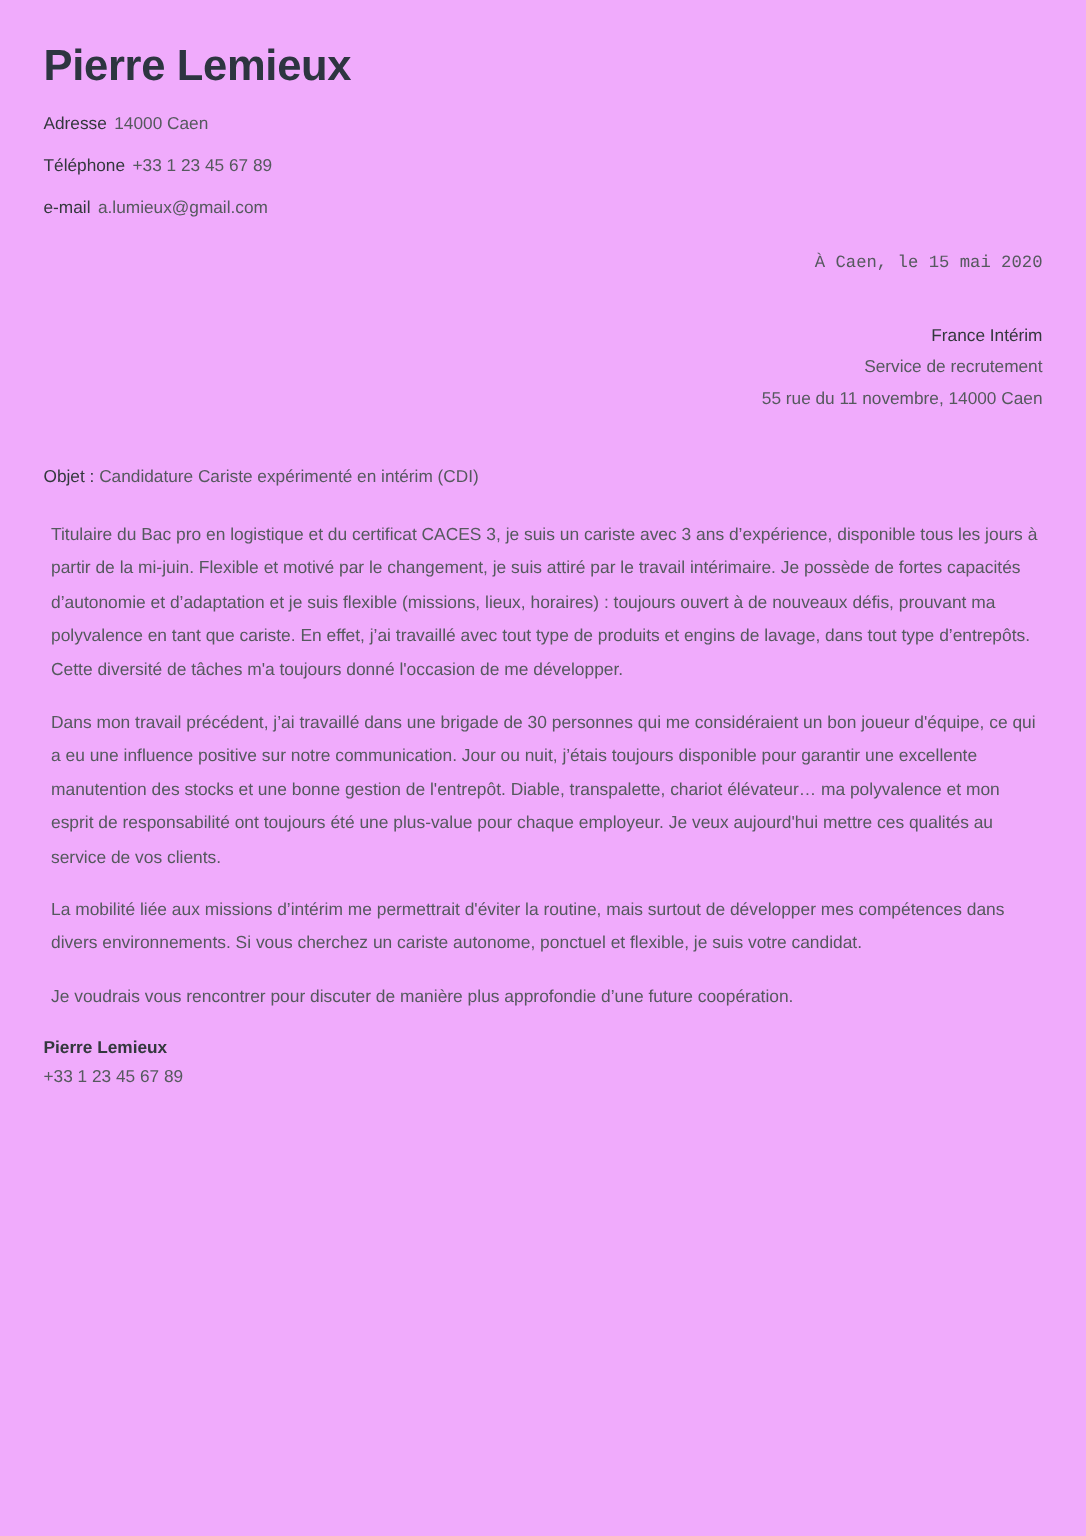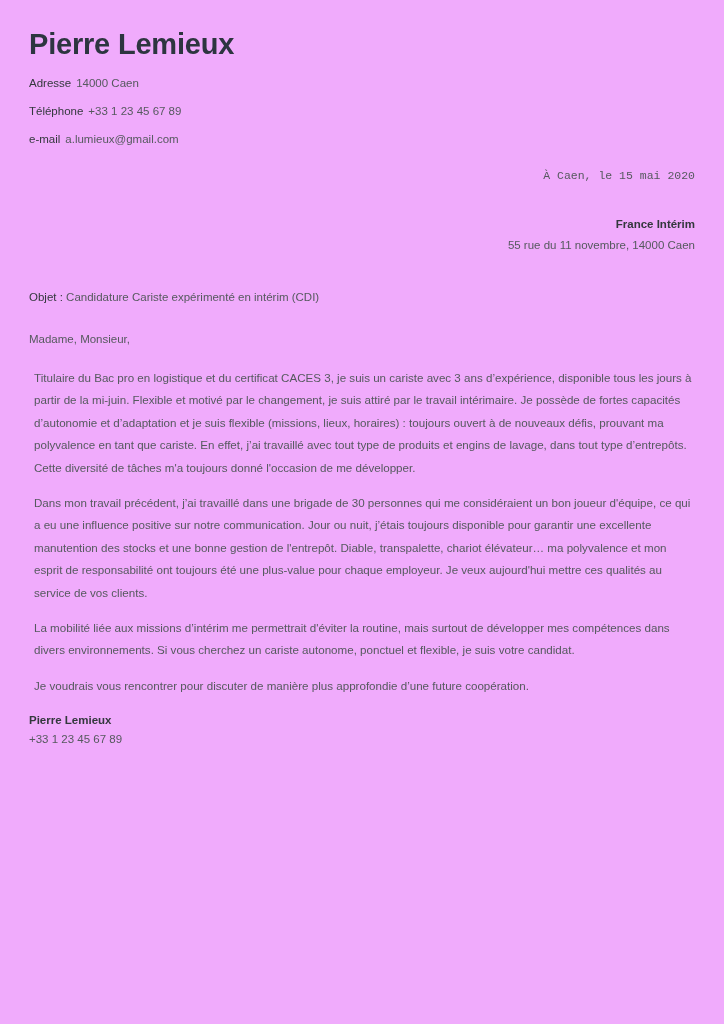--- a/index.html
+++ b/index.html
@@ -64,21 +64,21 @@
     font-family: Liberation Mono, monospace;
   }
   .recipient {
     margin-top: 30px;
     text-align: right;
     font-size: 11.5px;
     line-height: 21px;
     color: #55595e;
   }
   .recipient-name {
-    font-weight: bold;
+    font-weight: normal;
     color: #33383d;
   }
 
   
   .subject {
     margin-top: 33px;
     font-size: 11.5px;
     line-height: 17px;
     color: #55595e;
   }
@@ -141,29 +141,29 @@
     <div class="contact-row">
       <span class="contact-label">e-mail</span><span class="contact-value">a.lumieux@gmail.com</span>
     </div>
 
   </div>
 
   <div class="date-line">À Caen, le 15 mai 2020</div>
 
   <div class="recipient">
     <div class="recipient-name">France Intérim</div>
+    <div>Service de recrutement</div>
     <div>55 rue du 11 novembre, 14000 Caen</div>
   </div>
 
   <div class="subject">
     <span class="subject-label">Objet :</span>
     <span>Candidature Cariste expérimenté en intérim (CDI)</span>
   </div>
 
-  <div class="salutation">Madame, Monsieur,</div>
 
   <div class="body-copy">
     <p class="body-paragraph">Titulaire du Bac pro en logistique et du certificat CACES 3, je suis un cariste avec 3 ans d’expérience, disponible tous les jours à partir de la mi-juin. Flexible et motivé par le changement, je suis attiré par le travail intérimaire. Je possède de fortes capacités d’autonomie et d’adaptation et je suis flexible (missions, lieux, horaires) : toujours ouvert à de nouveaux défis, prouvant ma polyvalence en tant que cariste. En effet, j’ai travaillé avec tout type de produits et engins de lavage, dans tout type d’entrepôts. Cette diversité de tâches m'a toujours donné l'occasion de me développer.</p>
     <p class="body-paragraph">Dans mon travail précédent, j’ai travaillé dans une brigade de 30 personnes qui me considéraient un bon joueur d'équipe, ce qui a eu une influence positive sur notre communication. Jour ou nuit, j’étais toujours disponible pour garantir une excellente manutention des stocks et une bonne gestion de l'entrepôt. Diable, transpalette, chariot élévateur… ma polyvalence et mon esprit de responsabilité ont toujours été une plus-value pour chaque employeur. Je veux aujourd'hui mettre ces qualités au service de vos clients.</p>
     <p class="body-paragraph">La mobilité liée aux missions d’intérim me permettrait d'éviter la routine, mais surtout de développer mes compétences dans divers environnements. Si vous cherchez un cariste autonome, ponctuel et flexible, je suis votre candidat.</p>
     <p class="body-paragraph">Je voudrais vous rencontrer pour discuter de manière plus approfondie d’une future coopération.</p>
   </div>
 
   <div class="signature">
     <div class="signature-name">Pierre Lemieux</div>

